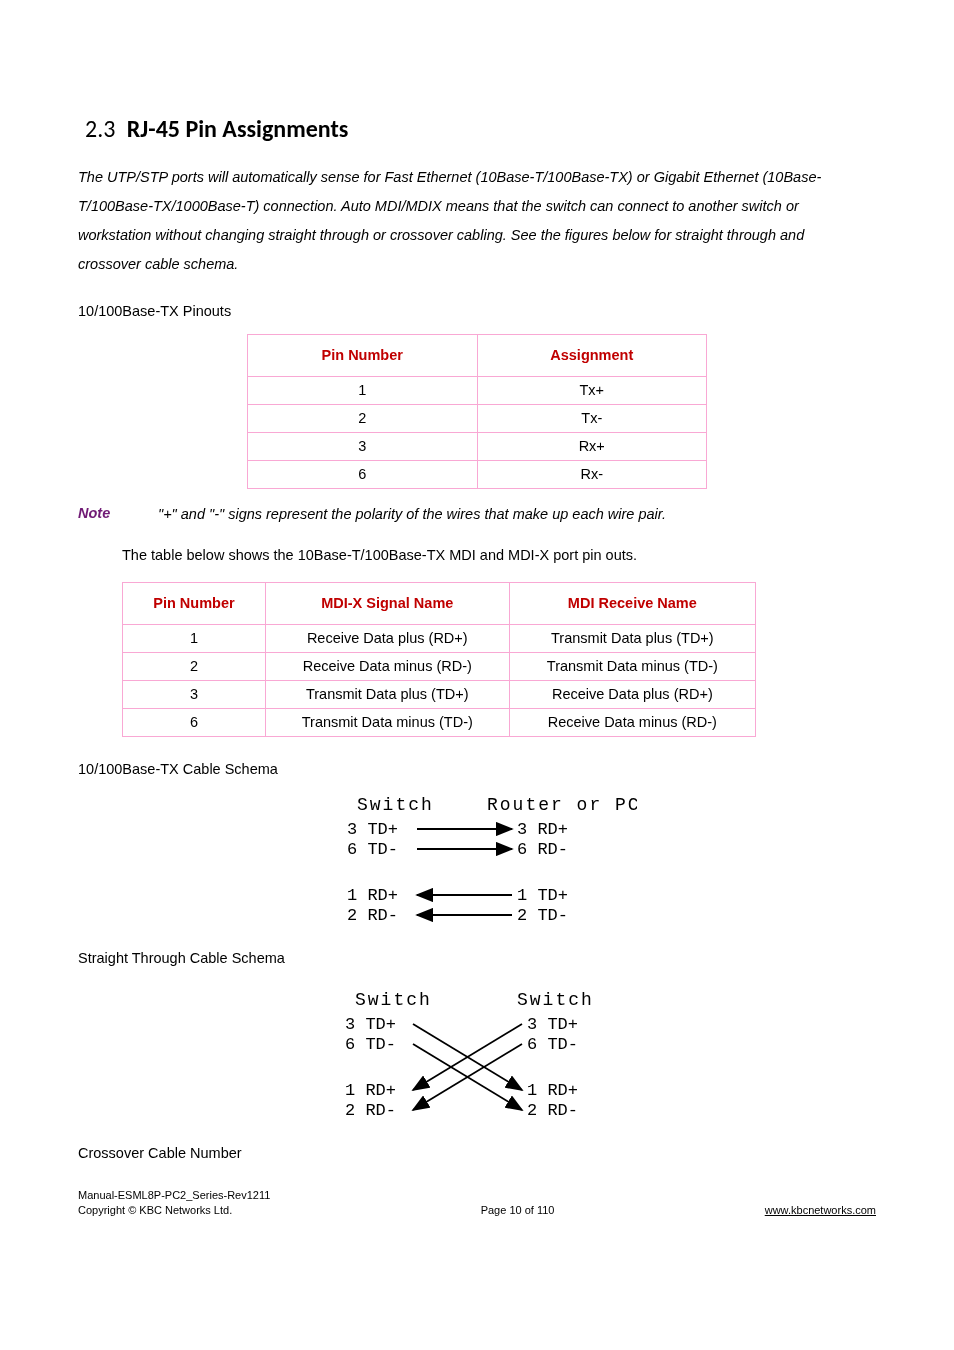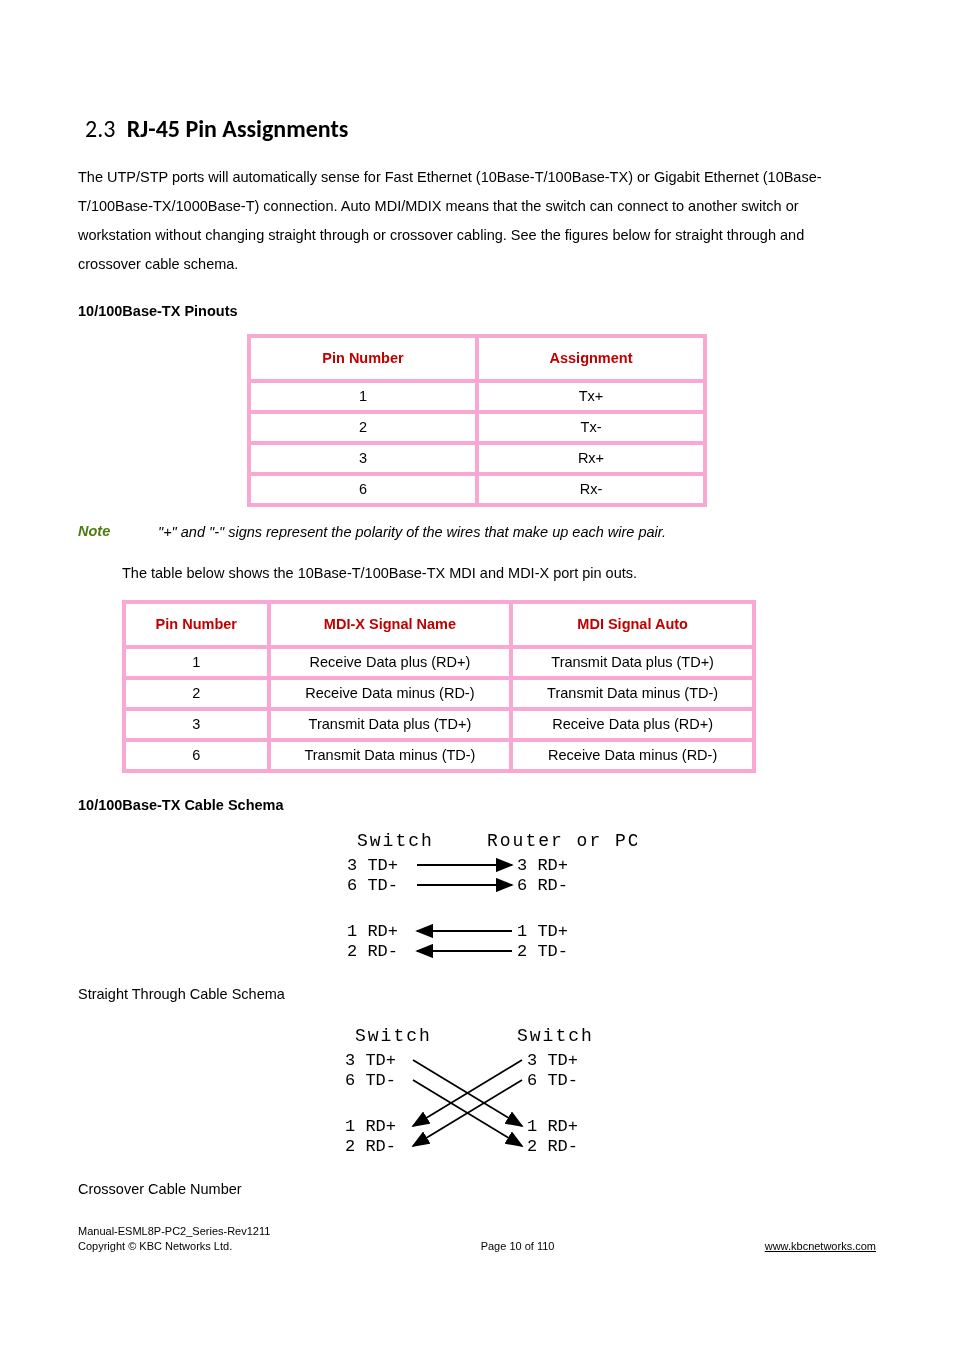--- a/index.html
+++ b/index.html
@@ -19,31 +19,32 @@
     font-weight: bold;
     margin: 34px 0 16px 7px;
   }
   h2 .secno {
     font-weight: normal;
     margin-right: 6px;
   }
   p.body {
     margin: 0 17px 14px 0;
     line-height: 2.0;
+    font-style: italic;
   }
   .subhead {
-    font-weight: bold;
+    font-weight: normal;
     margin: 22px 0 12px 0;
   }
   table {
     border-collapse: collapse;
     margin: 6px auto 14px auto;
   }
   th, td {
-    border: 4px solid #f9a8d4;
+    border: 1px solid #f9a8d4;
     padding: 3px 10px;
     text-align: center;
     font-size: 14.5px;
     font-family: Verdana, Geneva, sans-serif;
     font-weight: normal;
   }
   th {
     color: #c00000;
     font-weight: bold;
     padding: 10px 18px;
@@ -54,21 +55,21 @@
   .table2 th:nth-child(1), .table2 td:nth-child(1) { width: 120px; }
   .table2 th:nth-child(2), .table2 td:nth-child(2) { width: 252px; }
   .table2 th:nth-child(3), .table2 td:nth-child(3) { width: 252px; }
 
   .note-row {
     display: flex;
     margin: 8px 0 18px 0;
     align-items: flex-start;
   }
   .note-label {
-    color: #4d7c0f;
+    color: #701a75;
     font-style: italic;
     font-weight: bold;
     width: 80px;
     flex-shrink: 0;
   }
   .note-text {
     font-style: italic;
     line-height: 1.6;
     max-width: 560px;
   }
@@ -156,21 +157,21 @@
   <div class="note-text">"+" and "-" signs represent the polarity of the wires that make up each wire pair.</div>
 </div>
 
 <p class="para-indent">The table below shows the 10Base-T/100Base-TX MDI and MDI-X port pin outs.</p>
 
 <table class="table2">
   <thead>
     <tr>
       <th>Pin Number</th>
       <th>MDI-X Signal Name</th>
-      <th>MDI Signal Auto</th>
+      <th>MDI Receive Name</th>
     </tr>
   </thead>
   <tbody>
     <tr>
         <td>1</td>
         <td>Receive Data plus (RD+)</td>
         <td>Transmit Data plus (TD+)</td>
       </tr>
     <tr>
         <td>2</td>

